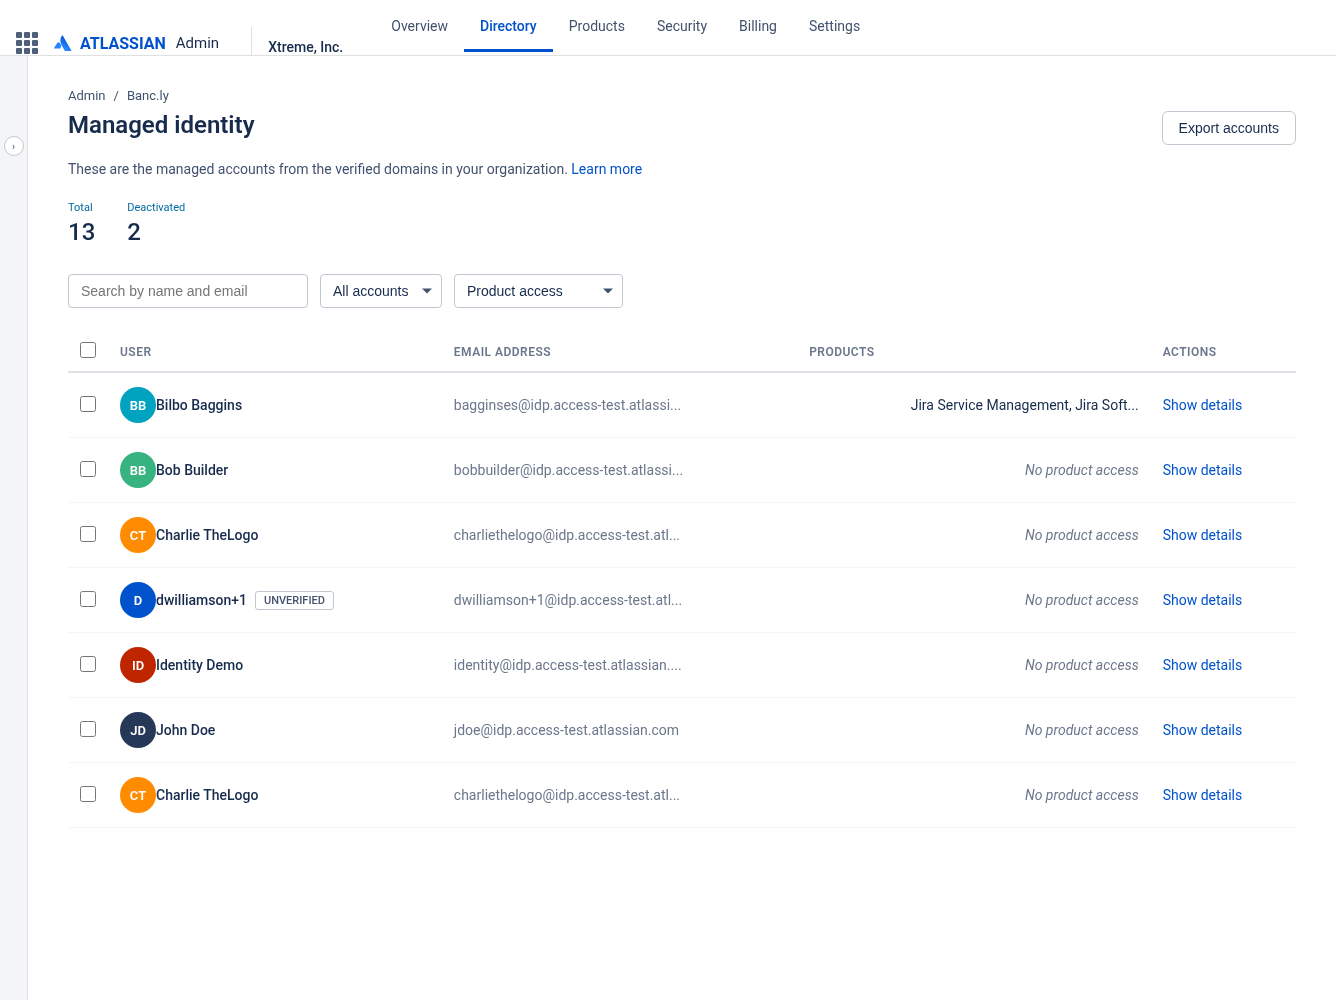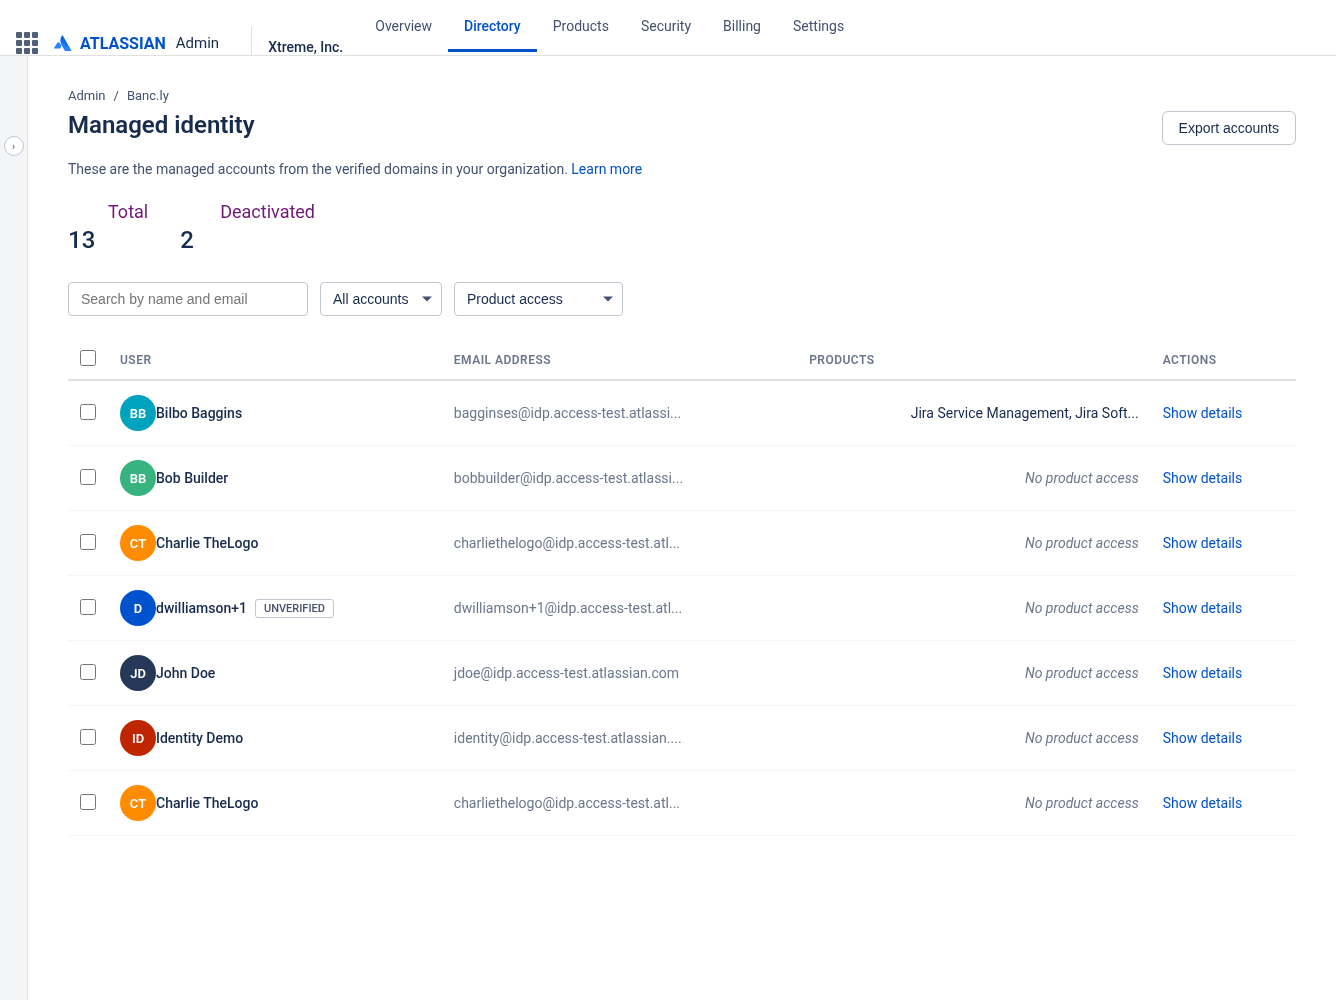--- a/index.html
+++ b/index.html
@@ -36,21 +36,21 @@
       display: flex;
       align-items: center;
       gap: 6px;
       font-weight: 700;
       font-size: 16px;
       color: #0052cc;
     }
     .atlassian-logo svg { width: 24px; height: 24px; }
     .admin-label { color: #172b4d; font-weight: 400; font-size: 15px; margin-left: 2px; }
     .org-divider { width: 1px; height: 28px; background: #e0e0e0; margin: 0 16px; }
-    .org-name { font-size: 14px; color: #172b4d; font-weight: 500; margin-right: 16px; }
+    .org-name { font-size: 14px; color: #172b4d; font-weight: 500; margin-right: 32px; }
     .nav-items { display: flex; align-items: center; height: 100%; gap: 0; }
     .nav-item {
       display: flex;
       align-items: center;
       height: 48px;
       padding: 0 16px;
       font-size: 14px;
       color: #42526e;
       cursor: pointer;
       border-bottom: 3px solid transparent;
@@ -105,21 +105,21 @@
       cursor: pointer;
       white-space: nowrap;
     }
 
     
     .description { font-size: 14px; color: #42526e; margin-bottom: 24px; }
     .description a { color: #0052cc; text-decoration: none; }
 
     
     .stats { display: flex; gap: 32px; margin-bottom: 28px; }
-    .stat-label { font-size: 18px; color: #701a75; margin-bottom: 4px; margin-left: 40px; }
+    .stat-label { font-size: 11px; color: #0369a1; margin-bottom: 4px; }
     .stat-value { font-size: 24px; font-weight: 500; color: #172b4d; }
 
     
     .filters { display: flex; align-items: center; gap: 12px; margin-bottom: 24px; }
     .search-input {
       padding: 8px 12px;
       border: 1px solid #c1c7d0;
       border-radius: 4px;
       font-size: 14px;
       color: #6b778c;
@@ -386,46 +386,46 @@
     </div>
             </td>
             <td class="email-cell">dwilliamson+1@idp.access-test.atl...</td>
             <td class="products-cell"><span class="no-product">No product access</span></td>
             <td><span class="show-details">Show details</span></td>
           </tr>
           <tr>
             <td><input type="checkbox" class="checkbox" style=""></td>
             <td>
               <div class="user-cell">
+      <div class="avatar" style="background-color:#bf2600">ID</div>
+      <span class="user-name">Identity Demo</span>
+
+    </div>
+            </td>
+            <td class="email-cell">identity@idp.access-test.atlassian....</td>
+            <td class="products-cell"><span class="no-product">No product access</span></td>
+            <td><span class="show-details">Show details</span></td>
+          </tr>
+          <tr>
+            <td><input type="checkbox" class="checkbox" style=""></td>
+            <td>
+              <div class="user-cell">
       <div class="avatar" style="background-color:#253858">JD</div>
       <span class="user-name">John Doe</span>
 
     </div>
             </td>
             <td class="email-cell">jdoe@idp.access-test.atlassian.com</td>
             <td class="products-cell"><span class="no-product">No product access</span></td>
             <td><span class="show-details">Show details</span></td>
           </tr>
           <tr>
             <td><input type="checkbox" class="checkbox" style=""></td>
             <td>
               <div class="user-cell">
-      <div class="avatar" style="background-color:#bf2600">ID</div>
-      <span class="user-name">Identity Demo</span>
-
-    </div>
-            </td>
-            <td class="email-cell">identity@idp.access-test.atlassian....</td>
-            <td class="products-cell"><span class="no-product">No product access</span></td>
-            <td><span class="show-details">Show details</span></td>
-          </tr>
-          <tr>
-            <td><input type="checkbox" class="checkbox" style=""></td>
-            <td>
-              <div class="user-cell">
       <div class="avatar" style="background-color:#ff8b00">CT</div>
       <span class="user-name">Charlie TheLogo</span>
 
     </div>
             </td>
             <td class="email-cell">charliethelogo@idp.access-test.atl...</td>
             <td class="products-cell"><span class="no-product">No product access</span></td>
             <td><span class="show-details">Show details</span></td>
           </tr>
         </tbody>

